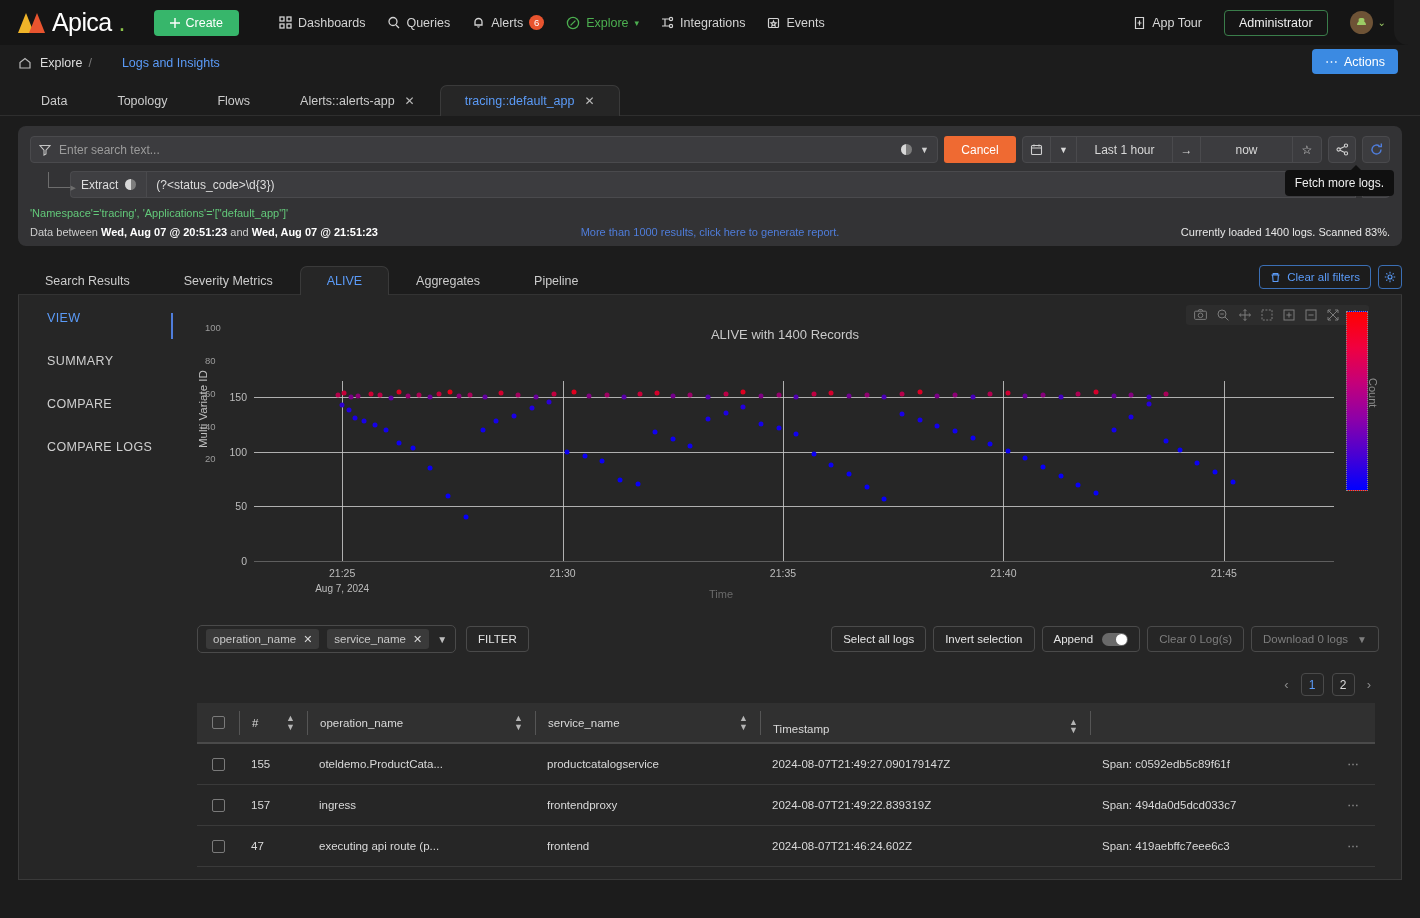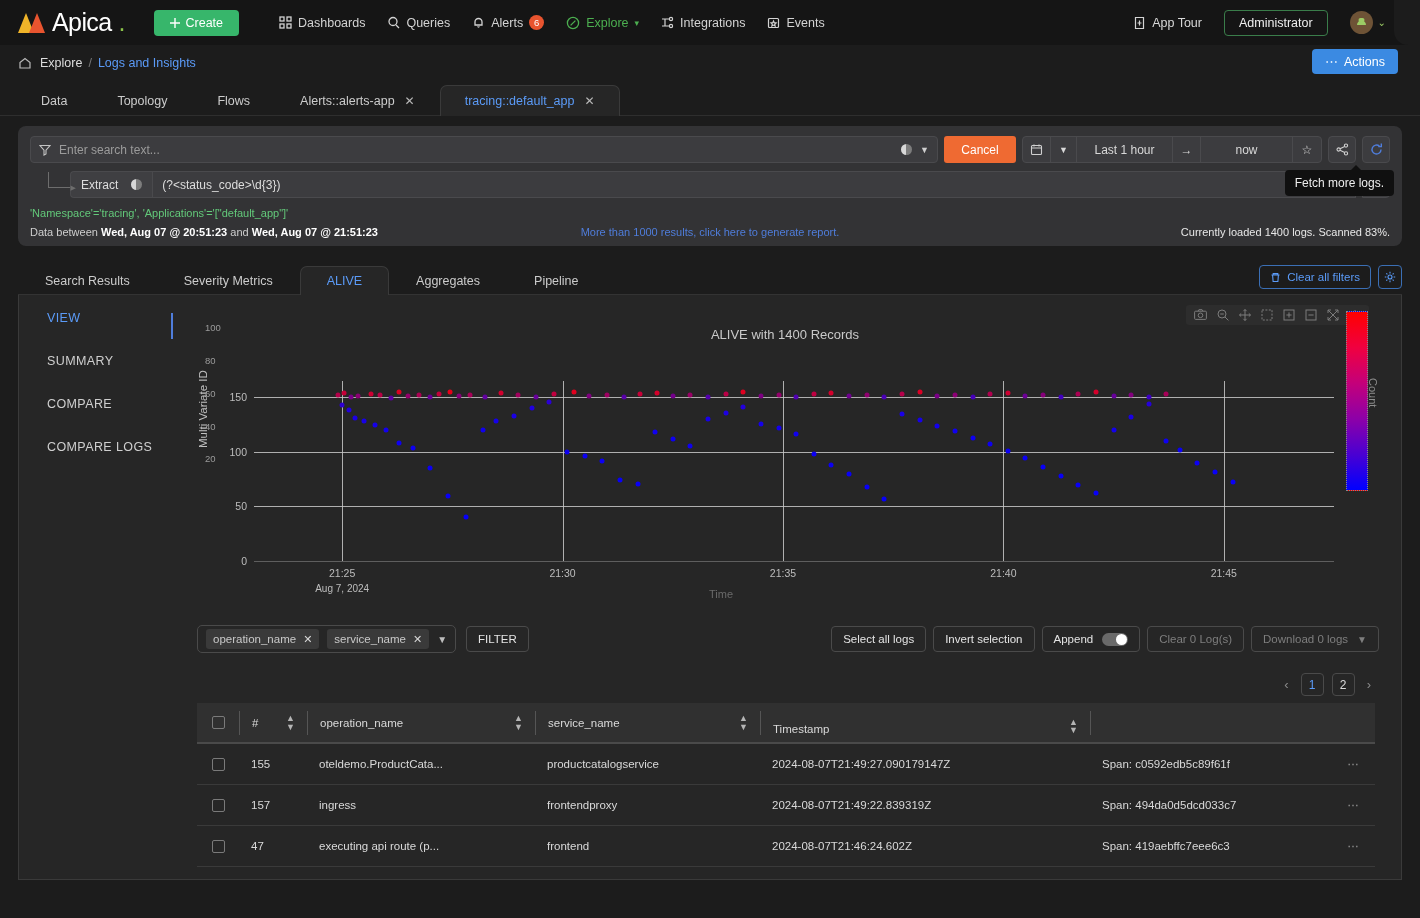--- a/index.html
+++ b/index.html
@@ -57,21 +57,21 @@
   .avatar-wrap { display:flex; align-items:center; gap:5px; cursor:pointer;}
   .avatar {
     width: 23px; height: 23px; border-radius: 50%;
     background: #6e5336; display:flex; align-items:center; justify-content:center;
     font-size: 13px; color:#9ccc65;
   }
 
   
   #crumbbar { height: 36px; display: flex; align-items: center; padding: 0 18px; position: relative; }
   .crumb { font-size: 12.5px; color: #ddd; }
-  .crumb.link { color: #5b9bf8; cursor: pointer; }
+  .crumb.link { color: #5b9bf8; cursor: pointer; margin-left: 24px; }
   .crumb-sep { color: #777; margin: 0 6px; font-size: 12.5px; }
   .actions-btn {
     position: absolute; right: 22px; top: 4px;
     background: #3b8ae2; color: #fff; border: none; border-radius: 4px;
     height: 25px; padding: 0 13px; font-size: 12.5px; cursor: pointer;
     display: flex; align-items: center; gap: 6px;
   }
 
   
   #tabstrip {
@@ -130,21 +130,21 @@
   }
   .sq-btn.refresh { color: #4f7ddb; font-size: 15px; }
 
   .extractrow { display: flex; align-items: center; margin-top: 8px; padding-left: 18px; position: relative; }
   .elbow { width: 22px; height: 16px; border-left: 1px solid #6d6d6d; border-bottom: 1px solid #6d6d6d;
            margin-bottom: 10px; position: relative; }
   .elbow::after{ content:"▶"; position:absolute; right:-6px; bottom:-5px; font-size:7px; color:#6d6d6d;}
   .extract-pill {
     background: #3f3f42; border: 1px solid #4a4a4d; border-right: none;
     border-radius: 4px 0 0 4px; height: 27px; padding: 0 10px;
-    display: flex; align-items: center; gap: 13px; font-size: 12px; color: #ddd;
+    display: flex; align-items: center; gap: 7px; font-size: 12px; color: #ddd;
   }
   .extract-input {
     flex: 1; background: #3c3c3f; border: 1px solid #4a4a4d; height: 27px;
     display: flex; align-items: center; padding: 0 9px; font-size: 12px; color: #ddd;
   }
   .save-sq {
     width: 28px; height: 27px; background: #3c3c3f; border: 1px solid #4a4a4d;
     border-radius: 0 4px 4px 0; display: flex; align-items: center; justify-content: center;
     margin-left: 6px; cursor: pointer;
   }

